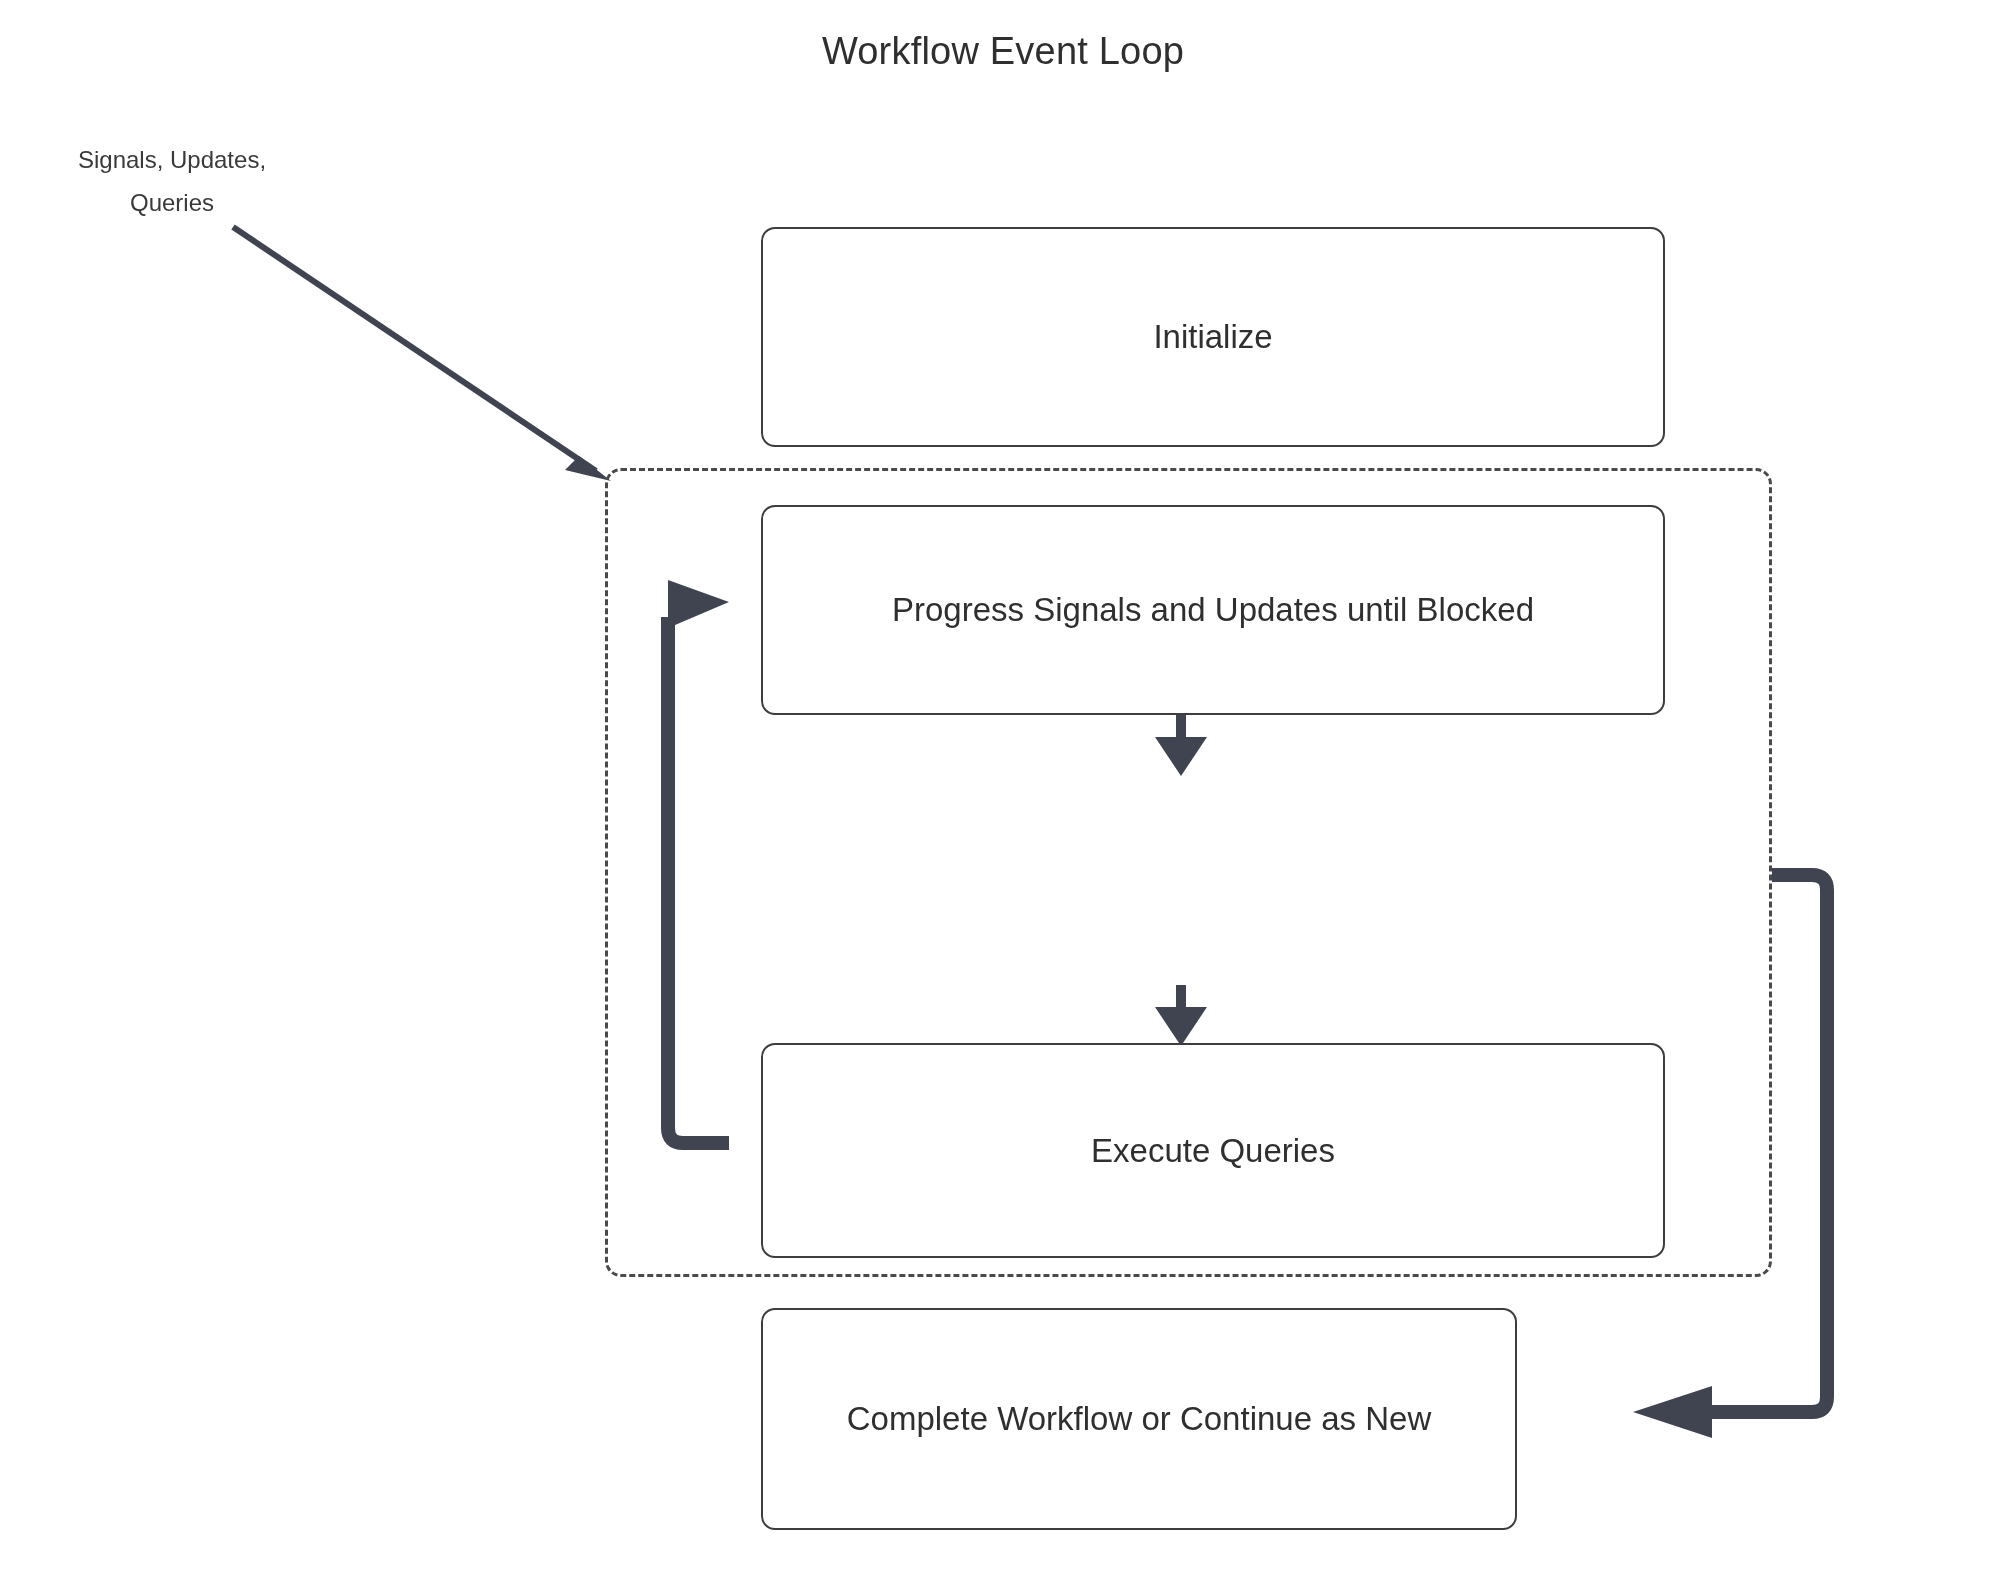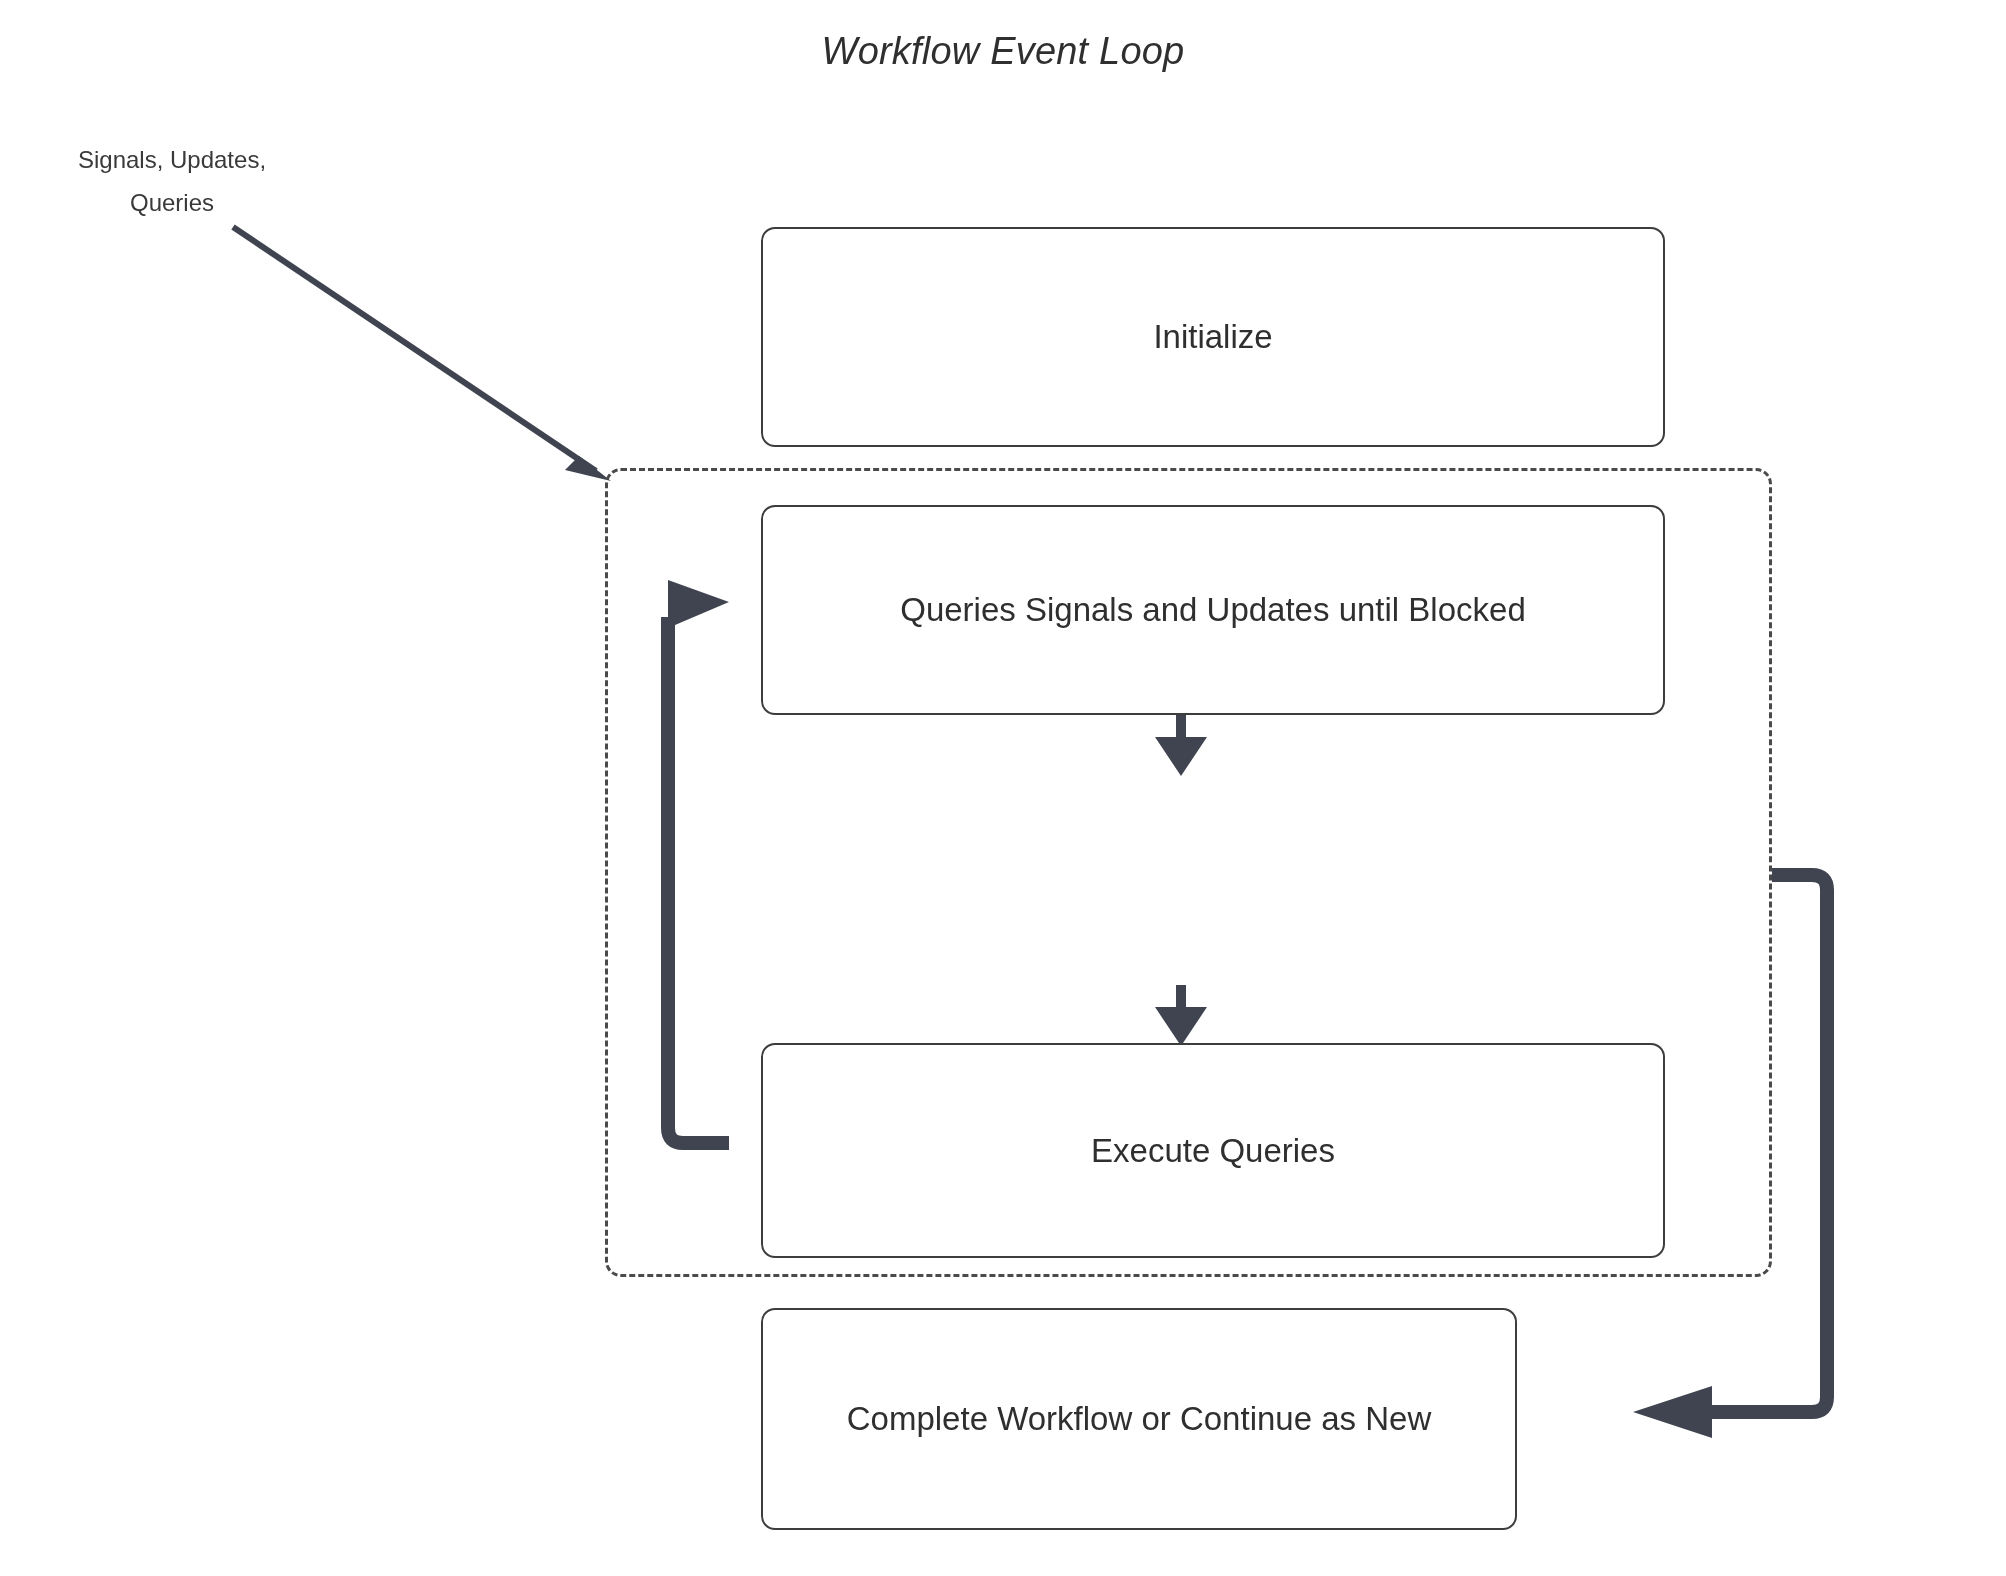--- a/index.html
+++ b/index.html
@@ -28,21 +28,20 @@
     pointer-events: none;
   }
 
   .diagram-title {
     position: absolute;
     left: 0;
     top: 30px;
     width: 2006px;
     text-align: center;
     font-size: 38px;
-    font-style: italic;
     color: #2f2f2f;
     letter-spacing: 0.2px;
   }
 
   .input-label {
     position: absolute;
     left: 14px;
     top: 138px;
     width: 316px;
     text-align: center;
@@ -132,21 +131,21 @@
     </g>
   </svg>
 
   <div class="loop-container"></div>
 
   <div class="node" id="node-initialize">
     <span class="node-label">Initialize</span>
   </div>
 
   <div class="node" id="node-progress-signals">
-    <span class="node-label">Queries Signals and Updates until Blocked</span>
+    <span class="node-label">Progress Signals and Updates until Blocked</span>
   </div>
 
 
   <div class="node" id="node-execute-queries">
     <span class="node-label">Execute Queries</span>
   </div>
 
   <div class="node" id="node-complete">
     <span class="node-label">Complete Workflow or Continue as New</span>
   </div>

